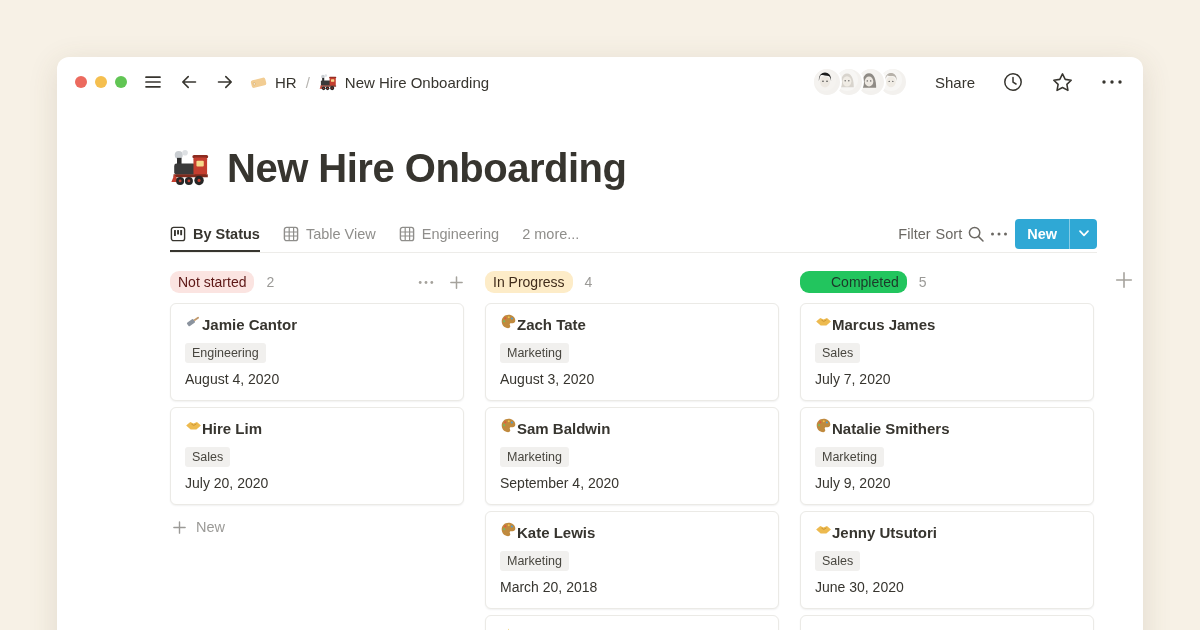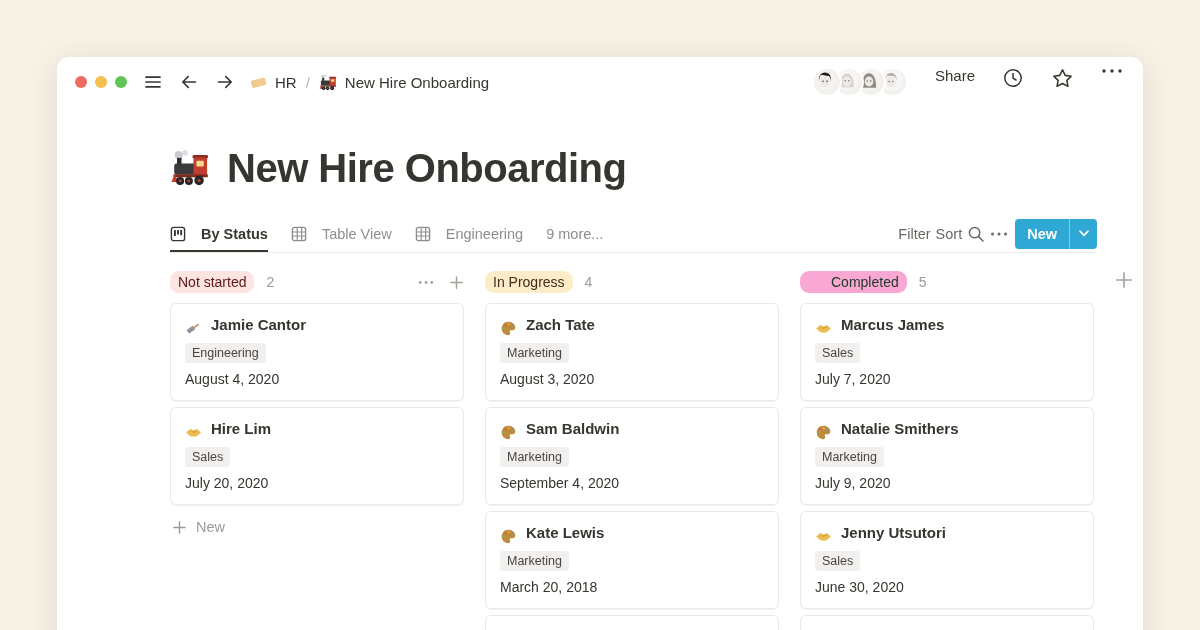--- a/index.html
+++ b/index.html
@@ -9,48 +9,48 @@
           border-radius:12px 12px 0 0;box-shadow:0 6px 30px rgba(90,75,50,.14);overflow:hidden;}
   
   .topbar{height:50px;display:flex;align-items:center;padding:0 20px 0 18px;color:#37352F;}
   .lights{display:flex;gap:8px;align-items:center;}
   .dot{width:12px;height:12px;border-radius:50%;}
   .dot.r{background:#EC6A5E}.dot.y{background:#F5BF4F}.dot.g{background:#61C554}
   .win-nav{display:flex;align-items:center;gap:16px;margin-left:16px;color:#37352F;}
   .icon-btn{display:flex;align-items:center;justify-content:center;cursor:default;}
   .crumb{display:flex;align-items:center;gap:7px;margin-left:14px;font-size:15px;color:#37352F;}
   .crumb .sep{color:#B7B5B1;margin:0 2px;}
-  .tb-right{margin-left:auto;display:flex;align-items:flex-start;gap:27px;}
+  .tb-right{margin-left:auto;display:flex;align-items:center;gap:27px;}
   .avatars{display:flex;align-items:center;}
   .avatar{width:26px;height:26px;border-radius:50%;border:2px solid #fff;overflow:hidden;background:#F3F1EE;}
   .avatar+.avatar{margin-left:-8px;}
   .share{font-size:15px;color:#37352F;}
   
   .title-row{margin:33px 46px 0 113px;display:flex;align-items:center;gap:15px;}
   .title-row h1{margin:0;font-size:40px;line-height:56px;font-weight:700;color:#37352F;letter-spacing:-.5px;}
   
   .tabs-row{margin:19px 46px 0 113px;display:flex;align-items:center;height:37px;border-bottom:1px solid #EDECE9;}
-  .tab{height:37px;display:flex;align-items:center;gap:15px;margin-right:23px;font-size:14.5px;color:#8F8E8B;}
+  .tab{height:37px;display:flex;align-items:center;gap:7px;margin-right:23px;font-size:14.5px;color:#8F8E8B;}
   .tab.active{color:#37352F;font-weight:600;box-shadow:inset 0 -2px 0 #37352F;}
   .tab-more{font-size:14.5px;color:#8F8E8B;margin-right:23px;}
   .toolbar{margin-left:auto;display:flex;align-items:center;gap:5px;color:#6B6863;}
   .tool-label{font-size:14.5px;}
   .new-btn{display:flex;height:30px;border-radius:4px;overflow:hidden;margin-left:2px;}
   .new-main{display:flex;align-items:center;padding:0 12px;font-size:14.5px;font-weight:600;color:#fff;}
   .new-chev{width:27px;display:flex;align-items:center;justify-content:center;border-left:1px solid rgba(255,255,255,.42);}
   
   .board{margin:16px 20px 0 113px;display:flex;gap:21px;align-items:flex-start;}
   .column{width:294px;flex:0 0 294px;}
   .col-header{height:26px;display:flex;align-items:center;margin-bottom:8px;}
   .col-pill{font-size:14px;line-height:20px;padding:1px 8px;border-radius:9px;}
   .col-count{margin-left:12px;font-size:14px;color:#9B9A97;}
   .col-controls{margin-left:auto;display:flex;align-items:center;gap:15px;color:#A5A29C;}
   .card{background:#fff;border:1px solid #EBEAE6;border-radius:6px;box-shadow:0 1px 2px rgba(15,15,15,.06);
         padding:9px 14px 11px;margin-bottom:6px;}
-  .card-title{display:flex;align-items:flex-end;gap:9px;font-size:15px;font-weight:600;color:#37352F;line-height:24px;}
+  .card-title{display:flex;align-items:flex-start;font-size:15px;font-weight:600;color:#37352F;line-height:24px;}
   .card-tag{display:inline-block;margin:6px 0;font-size:12.5px;line-height:16px;padding:2px 7px;border-radius:3px;
             background:#F1F0EE;color:#48463F;}
   .tagline{line-height:1;}
   .card-date{font-size:14px;color:#37352F;line-height:20px;}
   .add-card{display:flex;align-items:center;gap:9px;margin-top:14px;color:#9B9A97;font-size:14.5px;padding-left:2px;}
   .board-add{margin-left:auto;margin-top:2px;color:#A5A29C;}
   .emoji{display:inline-flex;flex:0 0 auto;}
 </style>
 </head>
 <body>
@@ -221,21 +221,21 @@
       </span>
       <span class="tab">
         <span class="emoji">
           <svg width="16" height="16" viewBox="0 0 16 16">
               <rect x="1.4" y="1.4" width="13.2" height="13.2" rx="2.2" fill="none" stroke="currentColor" stroke-width="1.4"></rect>
               <path d="M1.6 6h12.8M1.6 10h12.8M6.2 1.6v12.8M10.6 1.6v12.8" stroke="currentColor" stroke-width="1.2"></path>
             </svg>
         </span>
         <span>Engineering</span>
       </span>
-      <span class="tab-more">9 more...</span>
+      <span class="tab-more">2 more...</span>
 
       <div class="toolbar">
         <span class="tool-label">Filter</span>
         <span class="tool-label">Sort</span>
         <span class="icon-btn">
           <svg width="18" height="18" viewBox="0 0 18 18">
               <circle cx="7.6" cy="7.6" r="5.2" fill="none" stroke="currentColor" stroke-width="1.5"></circle>
               <path d="M11.6 11.6 16 16" stroke="currentColor" stroke-width="1.5" stroke-linecap="round"></path>
             </svg>
         </span>
@@ -383,21 +383,21 @@
                   <path d="M2.5 14.5 4.5 6l4 4 1.5-6 1.5 6 4-4 2 8.5z" fill="#EFBF3F"></path>
                 </svg>
             </span>
             <span>Shawn Hunt</span>
           </div>
         </div>
       </div>
 
       <div class="column">
         <div class="col-header">
-          <span class="col-pill" id="pill2" style="background: #f9a8d4; color: rgb(28, 56, 41); padding-left: 31px;">Completed</span>
+          <span class="col-pill" id="pill2" style="background: #22c55e; color: rgb(28, 56, 41); padding-left: 31px;">Completed</span>
           <span class="col-count">5</span>
         </div>
 
         <div class="card">
           <div class="card-title">
             <span class="emoji">
               <svg width="17" height="17" viewBox="0 0 22 16">
                   <path d="M1.5 8 6.8 3.4l4.3 2.1 4.4-2.1L20.6 8l-5.9 5.2H7.3Z" fill="#EDBA4F"></path>
                   <path d="M8.8 6.4l2.6 1.5 3-1.8" stroke="#C58F2E" stroke-width="1.1" fill="none" stroke-linecap="round"></path>
                 </svg>

